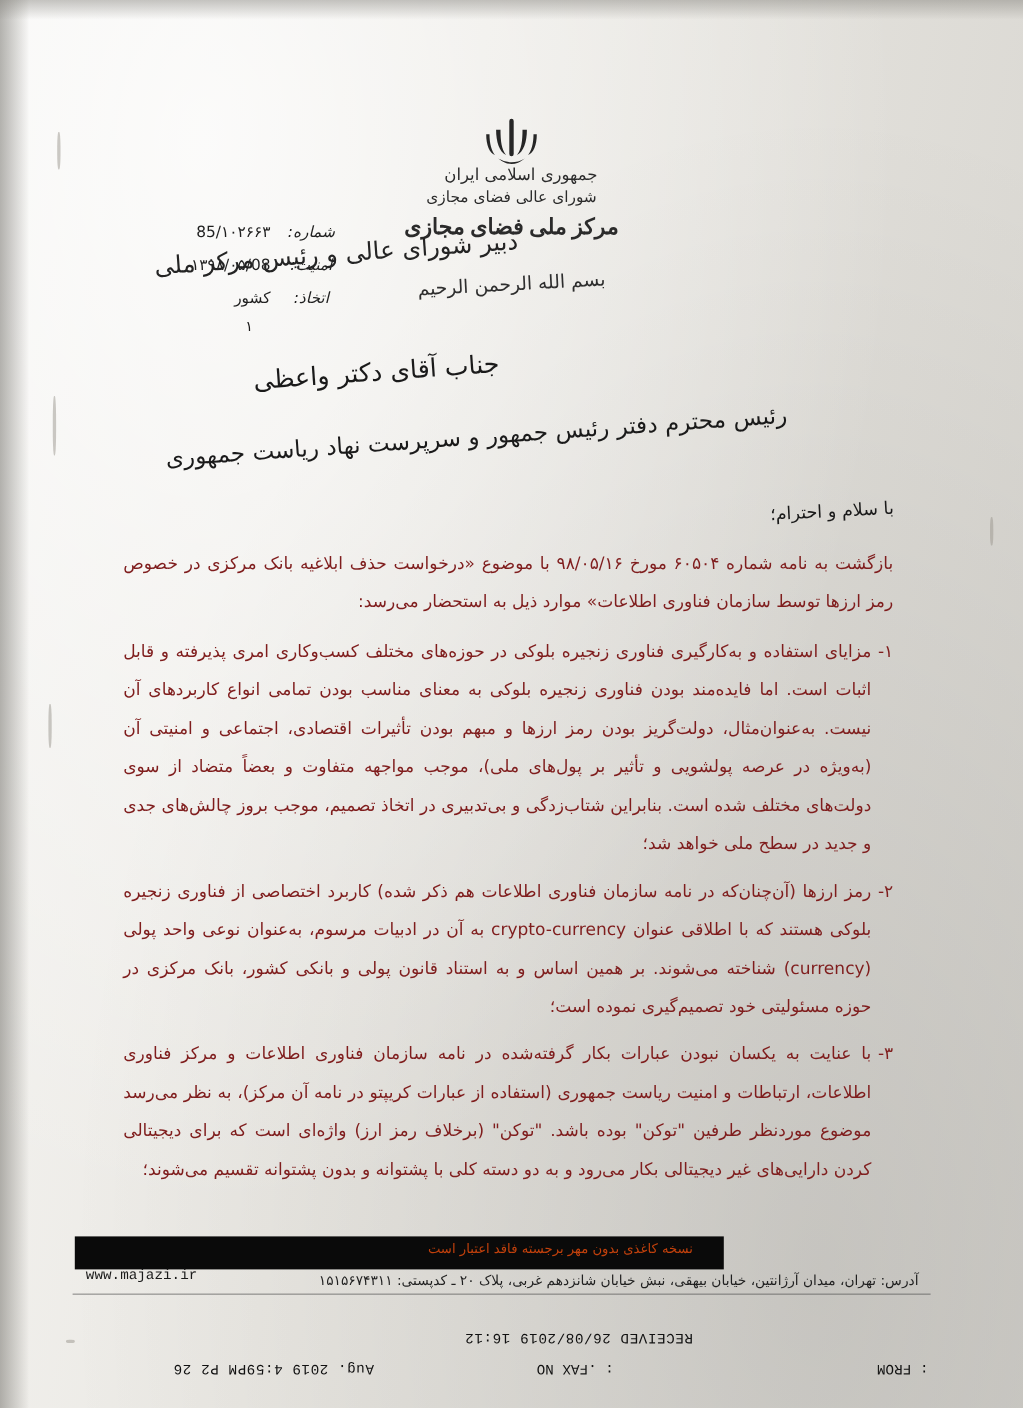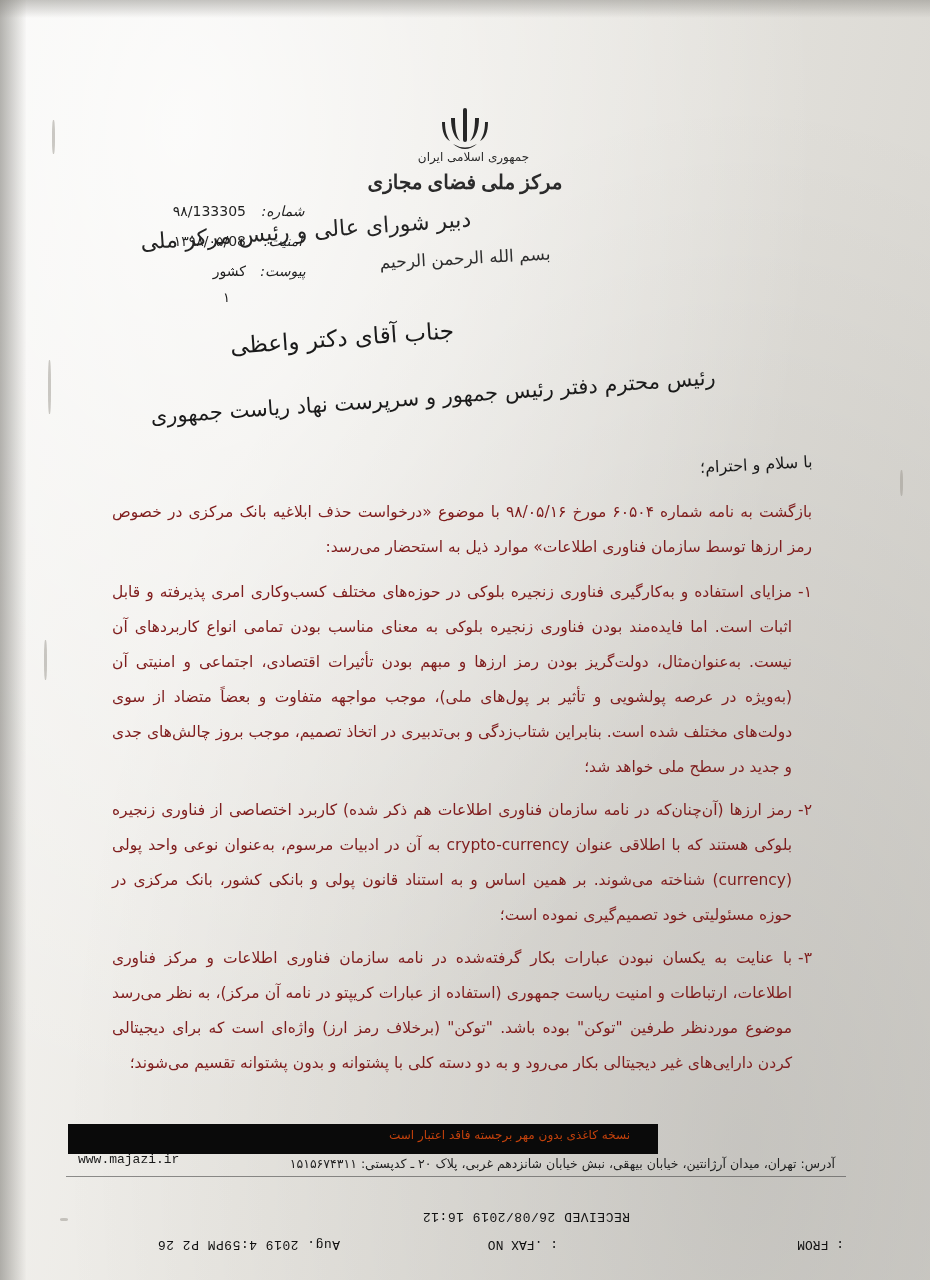--- a/index.html
+++ b/index.html
@@ -59,21 +59,21 @@
     color: #2a2a2a;
   }
   .org-lines {
     position: absolute;
     top: 150px;
     left: 0; right: 0;
     text-align: center;
     font-family: "DejaVu Sans", sans-serif;
     color: #2b2b2b;
   }
-  .org-lines .l1 { font-size: 12px; letter-spacing: .5px; padding-left: 17px; }
+  .org-lines .l1 { font-size: 15px; letter-spacing: .5px; padding-left: 17px; }
   .org-lines .l2 { font-size: 14px; margin-top: 4px; }
   .org-lines .l3 { font-size: 20px; margin-top: 6px; font-weight: bold; letter-spacing: 1px; font-family: Liberation Serif, serif; }
 
   .meta-block {
     position: absolute;
     top: 196px;
     right: 620px;
     width: 200px;
     text-align: right;
     font-size: 14px;
@@ -239,34 +239,35 @@
         <path d="M38 14 c0 10 -1 18 -5 23 c6 -3 9 -12 9 -23 z"></path>
         <path d="M8 18 c0 9 2 15 5 19 c-5 -2 -8 -9 -8 -19 z"></path>
         <path d="M48 18 c0 9 -2 15 -5 19 c5 -2 8 -9 8 -19 z"></path>
         <path d="M16 40 q12 7 24 0 q-12 10 -24 0 z"></path>
       </g>
     </svg>
   </div>
 
   <div class="org-lines">
     <div class="l1">جمهوری اسلامی ایران</div>
+    <div class="l2">شورای عالی فضای مجازی</div>
     <div class="l3">مرکز ملی فضای مجازی</div>
   </div>
 
   <div class="meta-block">
     <div class="meta-row">
       <span class="meta-label">شماره:</span>
-      <span class="meta-value">۹۸/133305</span>
+      <span class="meta-value">85/۱۰۲۶۶۳</span>
     </div>
     <div class="meta-row">
       <span class="meta-label">امنیت:</span>
       <span class="meta-value">۱۳۹۸/۰۵/08</span>
     </div>
     <div class="meta-row">
-      <span class="meta-label">پیوست:</span>
+      <span class="meta-label">اتخاذ:</span>
       <span class="meta-value">کشور</span>
     </div>
   </div>
   <div class="attach-count">١</div>
 
   <div class="basmala">بسم الله الرحمن الرحیم</div>
 
   <div class="addressee-title">دبیر شورای عالی و رئیس مرکز ملی</div>
 
   <div class="salutation-1">جناب آقای دکتر واعظی</div>

